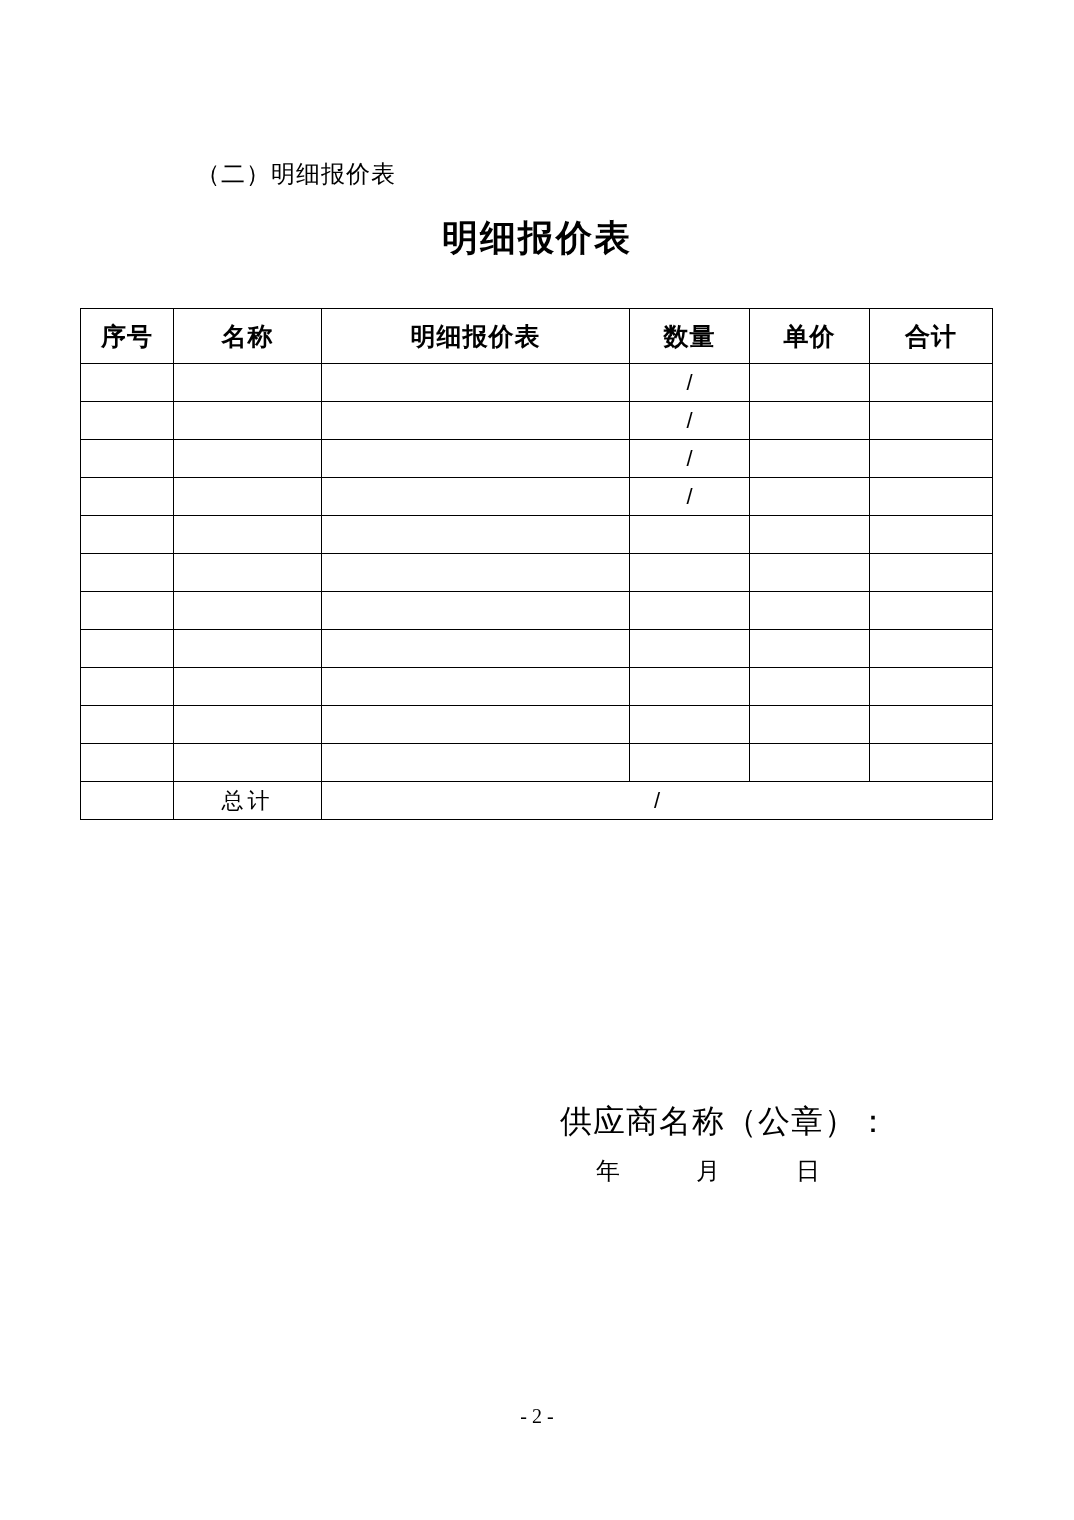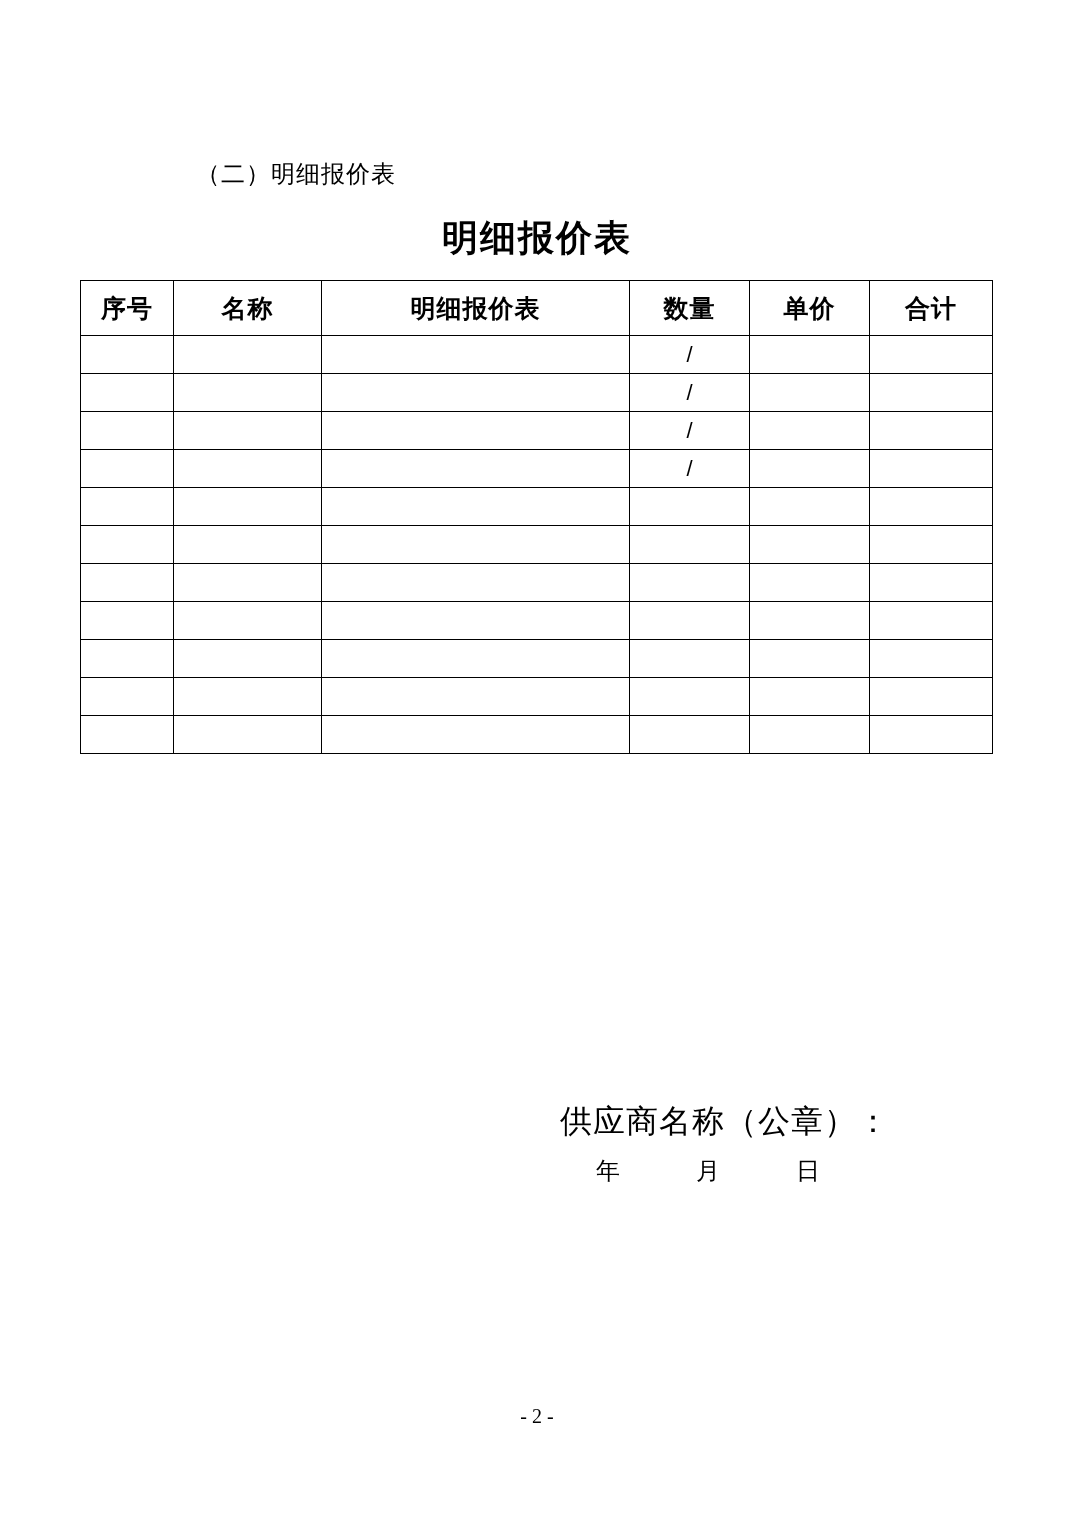--- a/index.html
+++ b/index.html
@@ -37,21 +37,21 @@
     width: 1074px;
     text-align: center;
     font-size: 36px;
     font-weight: bold;
     letter-spacing: 2px;
     font-family: "Liberation Sans", sans-serif;
   }
   table.quote-table {
     position: absolute;
     left: 80px;
-    top: 280px;
+    top: 308px;
     width: 912px;
     border-collapse: collapse;
     table-layout: fixed;
   }
   table.quote-table td, table.quote-table th {
     border: 1px solid #000000;
     padding: 0;
     text-align: center;
     vertical-align: middle;
     font-family: "Liberation Sans", sans-serif;
@@ -231,20 +231,25 @@
         <td></td>
       </tr>
       <tr>
         <td></td>
         <td></td>
         <td></td>
         <td></td>
         <td></td>
         <td></td>
       </tr>
+      <tr>
+        <td></td>
+        <td class="total-label">总计</td>
+        <td class="slash" colspan="4">/</td>
+      </tr>
     </tbody>
   </table>
 
 
   <div class="signature-block">供应商名称（公章）：</div>
 
   <div class="signature-date">
     <span class="date-year">年</span><span class="date-month">月</span><span>日</span>
   </div>
 

